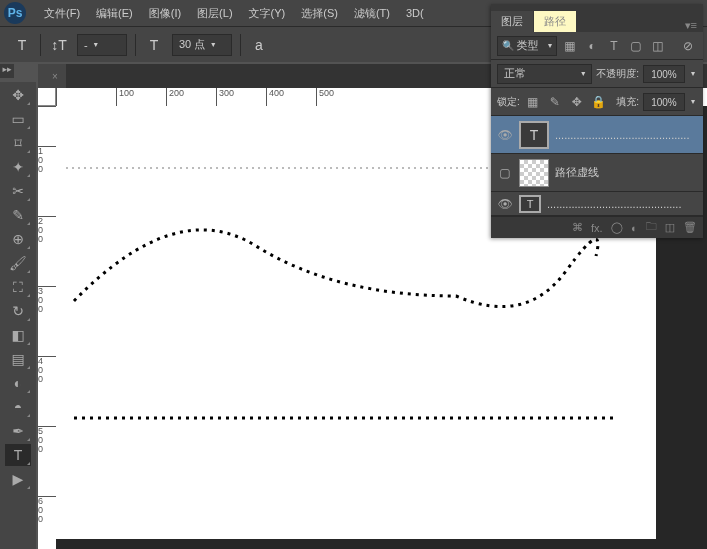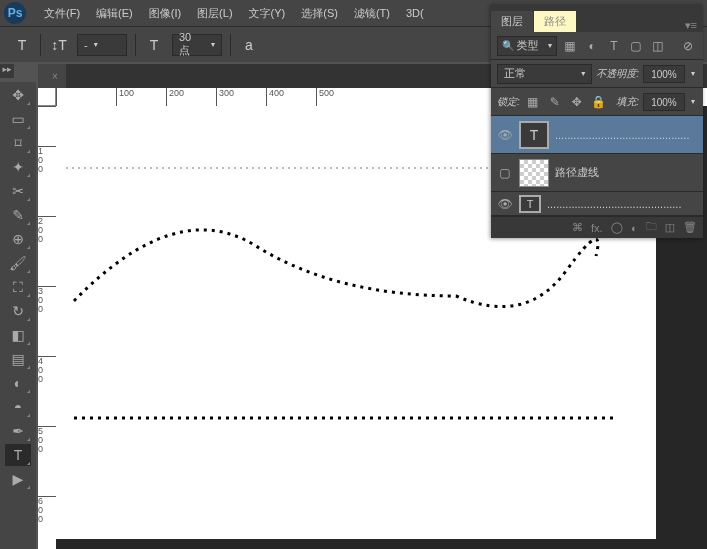--- a/index.html
+++ b/index.html
@@ -11,21 +11,21 @@
 .win-controls { position: absolute; top: 2px; right: 2px; display: flex; gap: 4px; }
 .win-btn { width: 12px; height: 12px; color: #888; font-size: 10px; text-align: center; }
 
 .optbar { height: 36px; background: #454545; display: flex; align-items: center; padding: 0 12px; gap: 8px; border-top: 1px solid #2a2a2a; }
 .opt-divider { width: 1px; height: 22px; background: #2a2a2a; }
 .opt-icon { width: 20px; height: 20px; display: flex; align-items: center; justify-content: center; font-size: 14px; }
 .dropdown { background: #3a3a3a; border: 1px solid #2a2a2a; height: 22px; display: flex; align-items: center; padding: 0 6px; }
 .dropdown::after { content: "▾"; margin-left: 6px; font-size: 8px; }
 .dd-font { width: 100px; }
 .dd-style { width: 50px; }
-.dd-size { width: 50px; }
+.dd-size { width: 60px; text-align: center; }
 
 .workspace-expand { position: absolute; top: 64px; left: 0; width: 14px; height: 14px; background: #3a3a3a; color: #aaa; font-size: 9px; text-align: center; }
 
 .toolbox { position: absolute; left: 0; top: 82px; width: 36px; background: #454545; height: 467px; }
 .tool { width: 26px; height: 22px; margin: 2px auto; display: flex; align-items: center; justify-content: center; font-size: 14px; color: #aaa; position: relative; }
 .tool.active { background: #2a2a2a; }
 .tool-corner { position: absolute; bottom: 1px; right: 1px; width: 0; height: 0; border-right: 3px solid #888; border-top: 3px solid transparent; }
 
 .doc-area { position: absolute; left: 38px; top: 64px; width: 669px; height: 485px; background: #262626; }
 .tab-bar { height: 24px; background: #333; display: flex; align-items: center; }
@@ -49,21 +49,21 @@
 .ptab.inactive { background: #fef9c3; color: #888; }
 .panel-row { display: flex; align-items: center; height: 28px; padding: 0 6px; gap: 4px; border-bottom: 1px solid #2a2a2a; }
 .panel-icon { width: 18px; height: 18px; display: flex; align-items: center; justify-content: center; color: #aaa; font-size: 12px; }
 .filter-dd { flex: 0 0 60px; background: #3a3a3a; border: 1px solid #2a2a2a; height: 20px; display: flex; align-items: center; padding: 0 4px; }
 .filter-dd::before { content: "🔍"; font-size: 10px; margin-right: 2px; }
 .filter-dd::after { content: "▾"; margin-left: auto; font-size: 8px; }
 .blend-dd { flex: 1; background: #3a3a3a; border: 1px solid #2a2a2a; height: 20px; display: flex; align-items: center; padding: 2px 6px; }
 .blend-dd::after { content: "▾"; margin-left: auto; font-size: 8px; }
 .pct-box { width: 42px; background: #3a3a3a; border: 1px solid #2a2a2a; height: 18px; text-align: center; font-size: 10px; line-height: 18px; }
 .pct-arrow { font-size: 8px; padding: 0 2px; }
-.label { font-size: 10px; font-style: italic; }
+.label { font-size: 10px; }
 
 .layer-list { max-height: 100px; overflow: hidden; }
 .layer-row { display: flex; align-items: center; height: 38px; border-bottom: 1px solid #2a2a2a; }
 .layer-row.selected { background: #5a7a9c; }
 .eye-col { width: 28px; text-align: center; font-size: 12px; color: #aaa; }
 .thumb { width: 30px; height: 28px; background: #fff; border: 1px solid #888; margin-right: 6px; display: flex; align-items: center; justify-content: center; font-size: 14px; }
 .thumb.T { background: #3a3a3a; color: #ccc; border: 2px solid #aaa; }
 .thumb.checker { background-image: linear-gradient(45deg,#ccc 25%,transparent 25%),linear-gradient(-45deg,#ccc 25%,transparent 25%),linear-gradient(45deg,transparent 75%,#ccc 75%),linear-gradient(-45deg,transparent 75%,#ccc 75%); background-size: 8px 8px; background-position: 0 0,0 4px,4px -4px,-4px 0; }
 .layer-name { font-size: 11px; }
 

